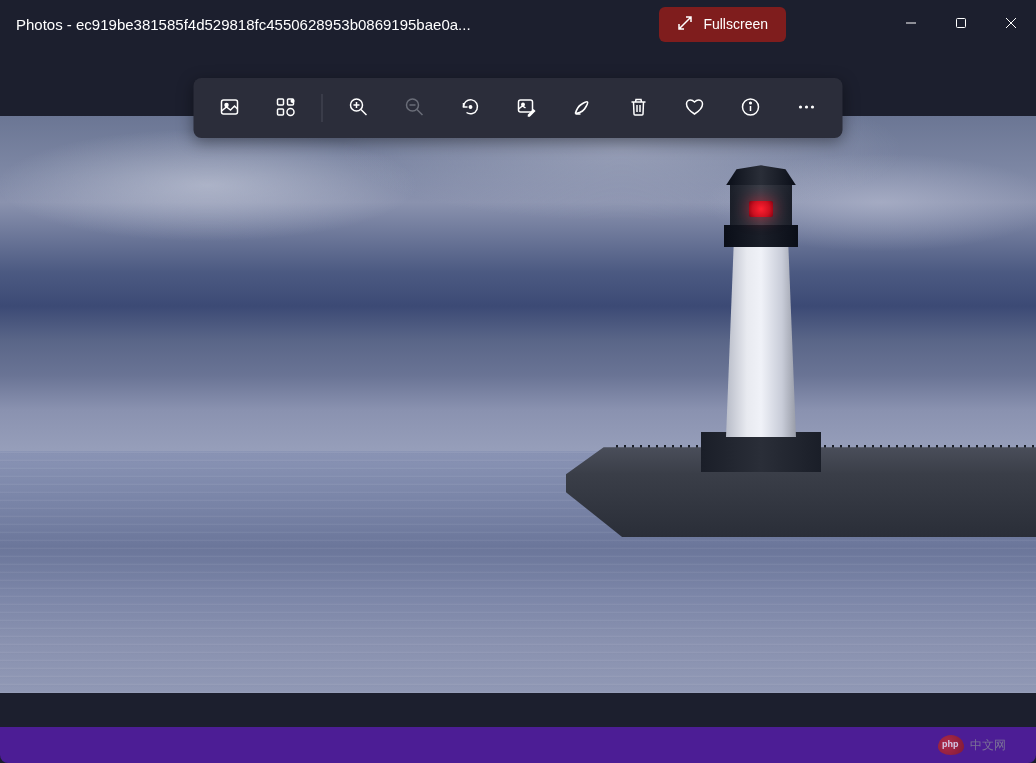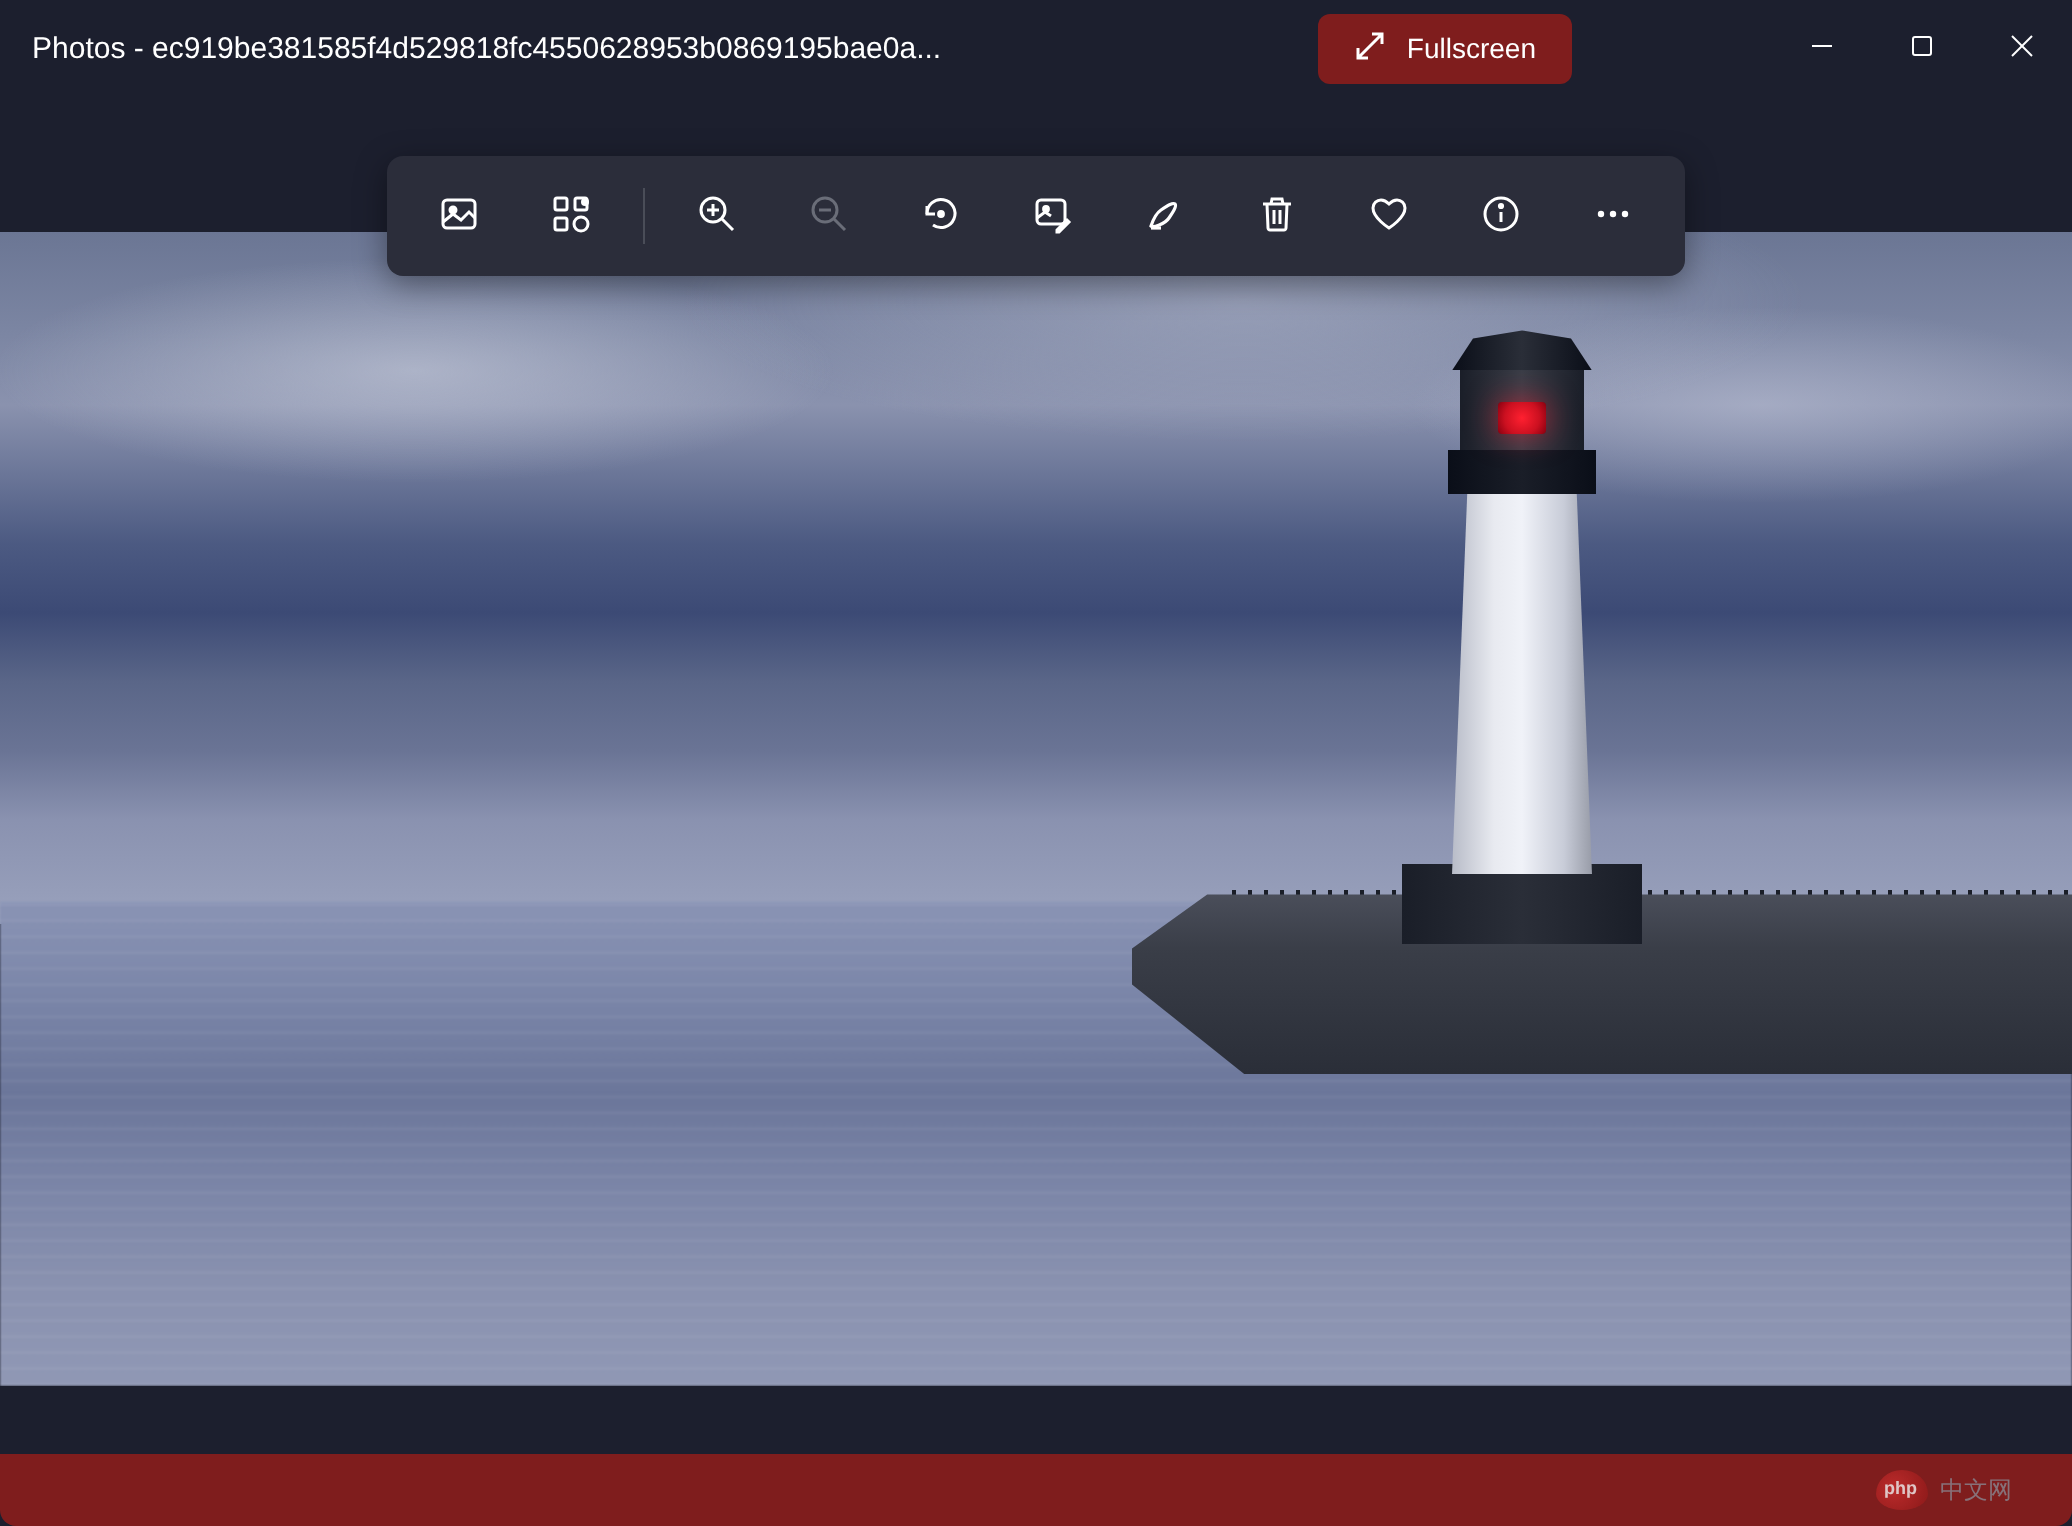--- a/index.html
+++ b/index.html
@@ -247,21 +247,21 @@
       height: 28px;
       background: #4a4d58;
       margin: 0 6px;
     }
     .footer-bar {
       position: absolute;
       bottom: 0;
       left: 0;
       right: 0;
       height: 36px;
-      background: #7f1d1d;
+      background: #4c1d95;
       display: flex;
       align-items: center;
       justify-content: flex-end;
       padding: 0 30px;
     }
     .watermark {
       display: flex;
       align-items: center;
       gap: 6px;
       opacity: 0.75;

